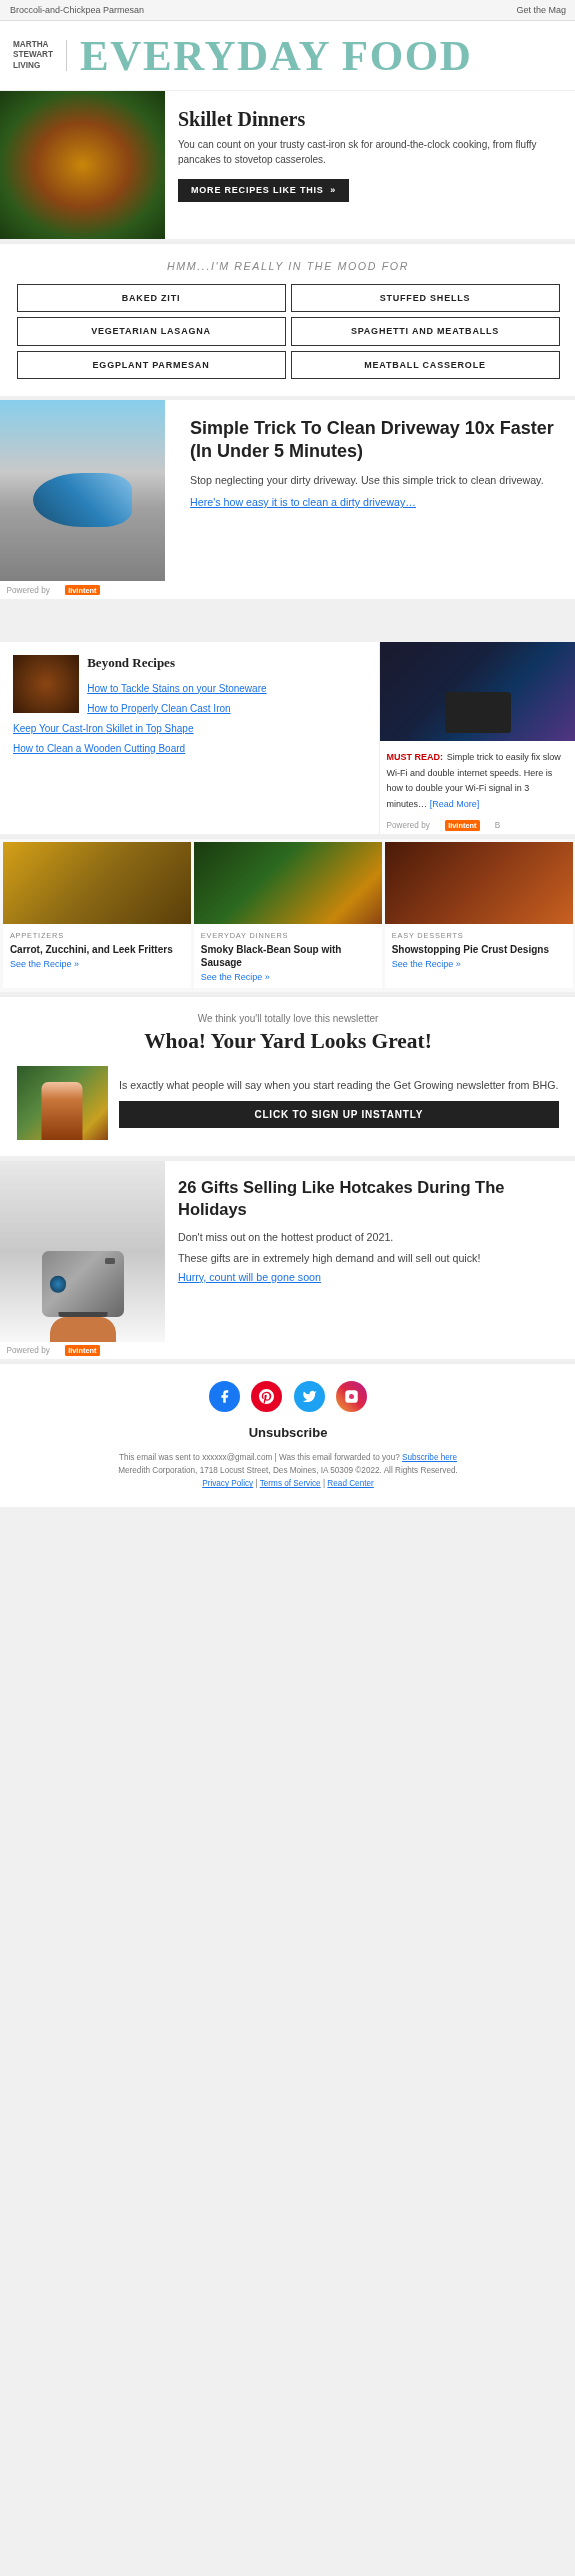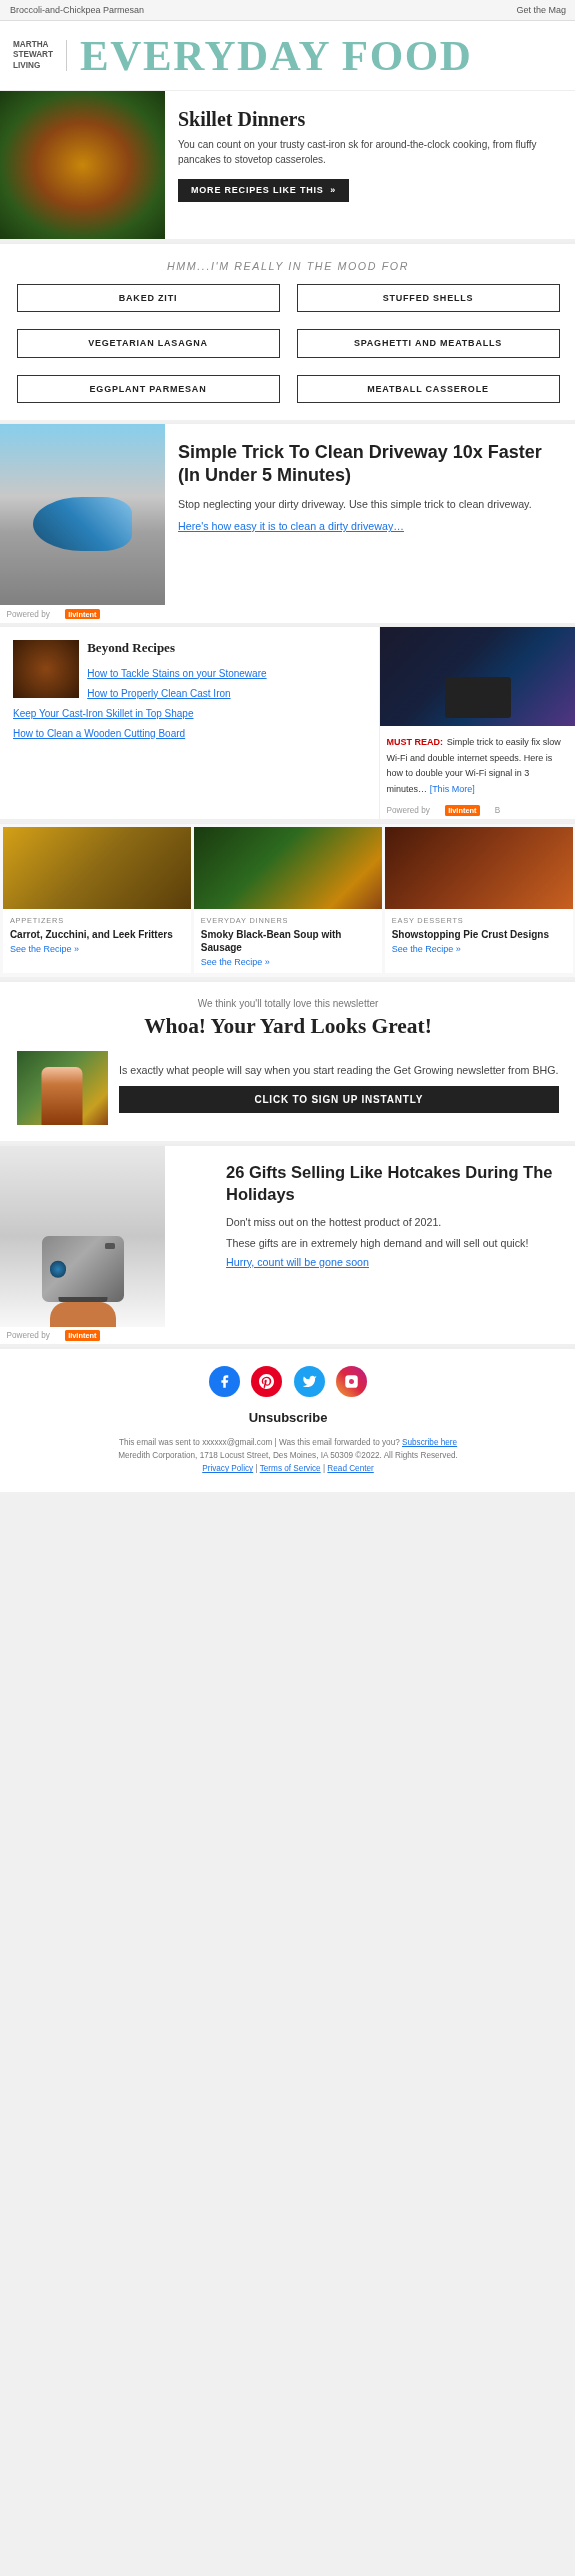--- a/index.html
+++ b/index.html
@@ -104,21 +104,21 @@
     .mood-title {
       font-size: 10.7px;
       letter-spacing: 1.6px;
       color: #888;
       margin-bottom: 11.5px;
       font-style: italic;
     }
     .mood-grid {
       display: grid;
       grid-template-columns: 1fr 1fr;
-      gap: 17px;
+      gap: 5px;
     }
     .mood-item {
       border: 0.8px solid #333;
       padding: 8.2px;
       font-size: 9px;
       font-weight: bold;
       letter-spacing: 0.8px;
       cursor: pointer;
       color: #222;
       text-transform: uppercase;
@@ -126,20 +126,21 @@
     }
 
     
     .ad-driveway {
       background: #fff;
       margin-bottom: 3.3px;
       position: relative;
     }
     .ad-driveway-inner {
       display: flex;
+      gap: 12px;
     }
     .ad-driveway-image {
       width: 165px;
       height: 181px;
       background: linear-gradient(180deg, #87ceeb 0%, #c8c8c8 40%, #a0a0a0 60%, #808080 100%);
       flex-shrink: 0;
       position: relative;
       overflow: hidden;
     }
     .driveway-hose {
@@ -190,20 +191,21 @@
       font-weight: bold;
       padding: 0.8px 3.3px;
       border-radius: 1.6px;
     }
 
     
     .two-col-section {
       display: flex;
       background: #fff;
       margin-bottom: 3.3px;
+      margin-top: 39px;
     }
     .beyond-recipes {
       flex: 1;
       padding: 13px;
     }
     .beyond-title {
       font-size: 13px;
       font-weight: bold;
       color: #222;
       margin-bottom: 8.2px;
@@ -388,21 +390,20 @@
     }
 
     
     .ad-gifts {
       background: #fff;
       margin-bottom: 3.3px;
       position: relative;
     }
     .ad-gifts-inner {
       display: flex;
-      gap: 48px;
     }
     .ad-gifts-image {
       width: 165px;
       height: 181px;
       background: linear-gradient(180deg, #e8e8e8 0%, #c8c8c8 50%, #f8f8f8 100%);
       flex-shrink: 0;
       position: relative;
       overflow: hidden;
       display: flex;
       align-items: flex-end;
@@ -595,21 +596,21 @@
         <div class="cable" style="background:#f39c12;height:20.6px;"></div>
         <div class="cable" style="background:#27ae60;height:25px;"></div>
         <div class="cable" style="background:#3498db;height:33px;"></div>
       </div>
       <div class="wifi-router"></div>
     </div>
     <div class="wifi-ad-content">
       <span class="must-read">MUST READ:</span>
       <span class="wifi-ad-text">
         <span>Simple trick to easily fix slow Wi-Fi and double internet speeds. Here is how to double your Wi-Fi signal in 3 minutes…</span>
-        <span class="read-more">[This More]</span>
+        <span class="read-more">[Read More]</span>
       </span>
     </div>
     <div class="powered-by">
       <span>Powered by</span>
       <span class="livintent-logo">livintent</span>
       <span>B</span>
     </div>
   </div>
 </div>
 

